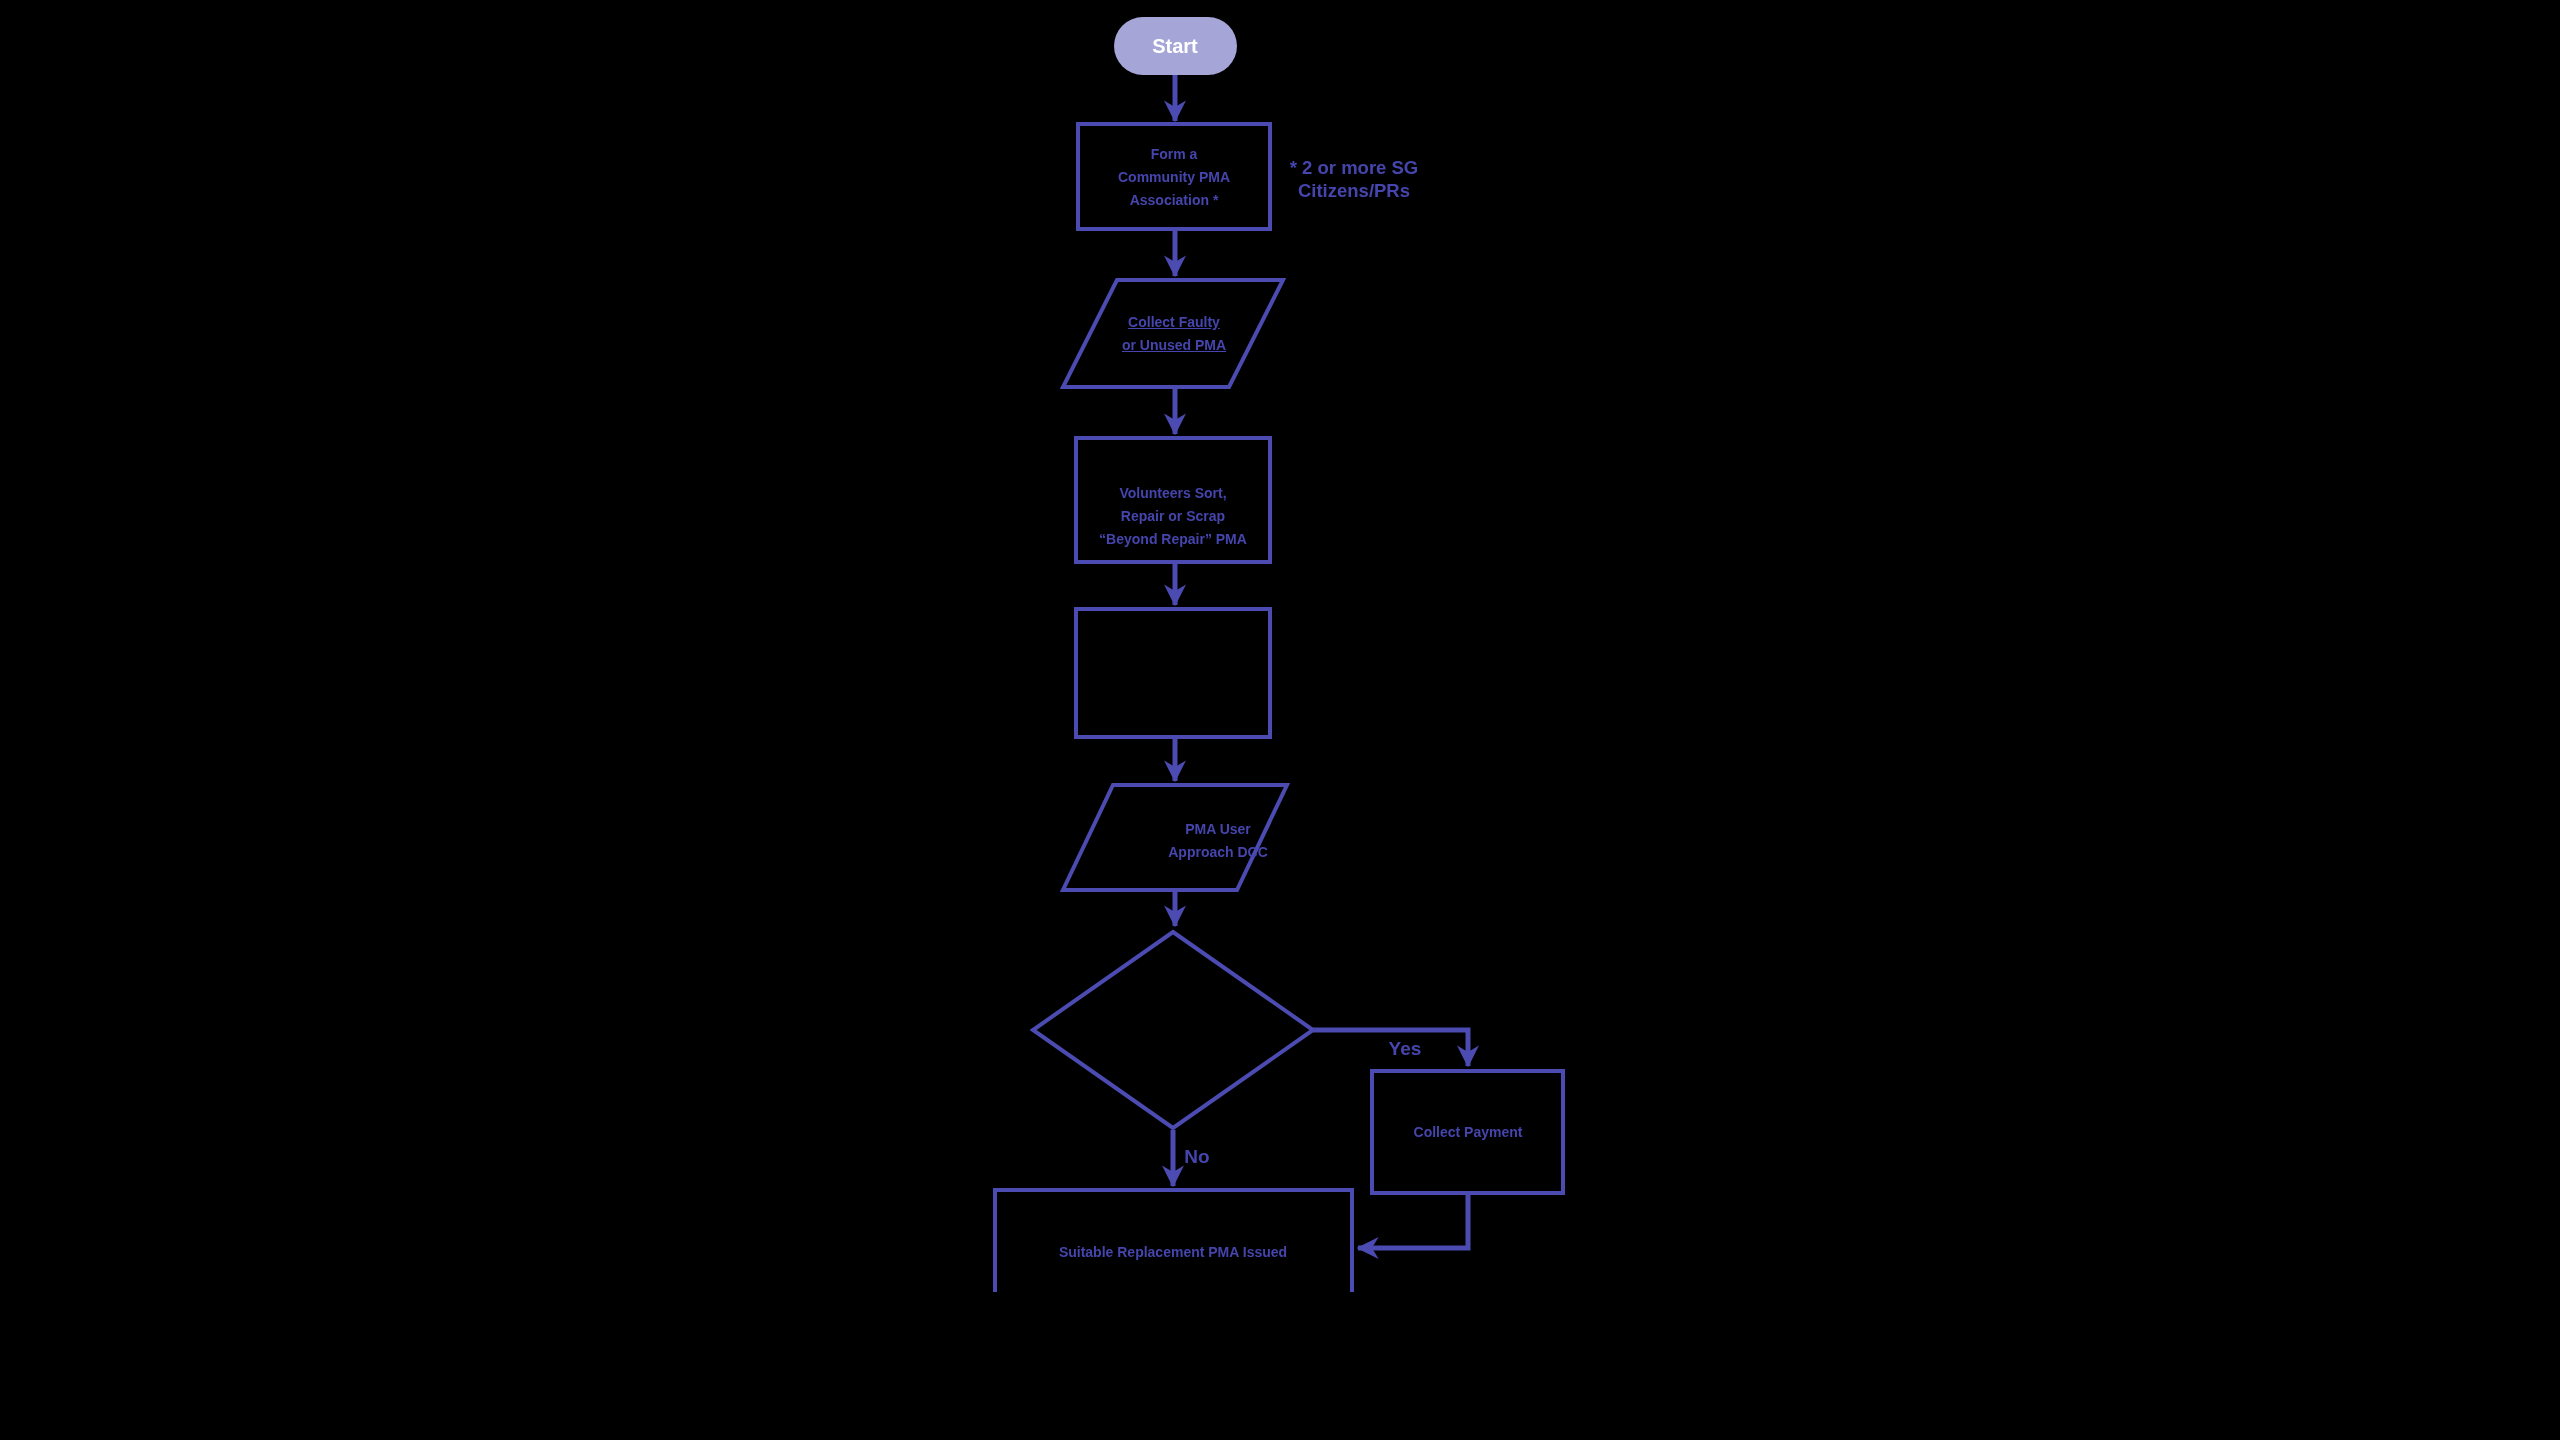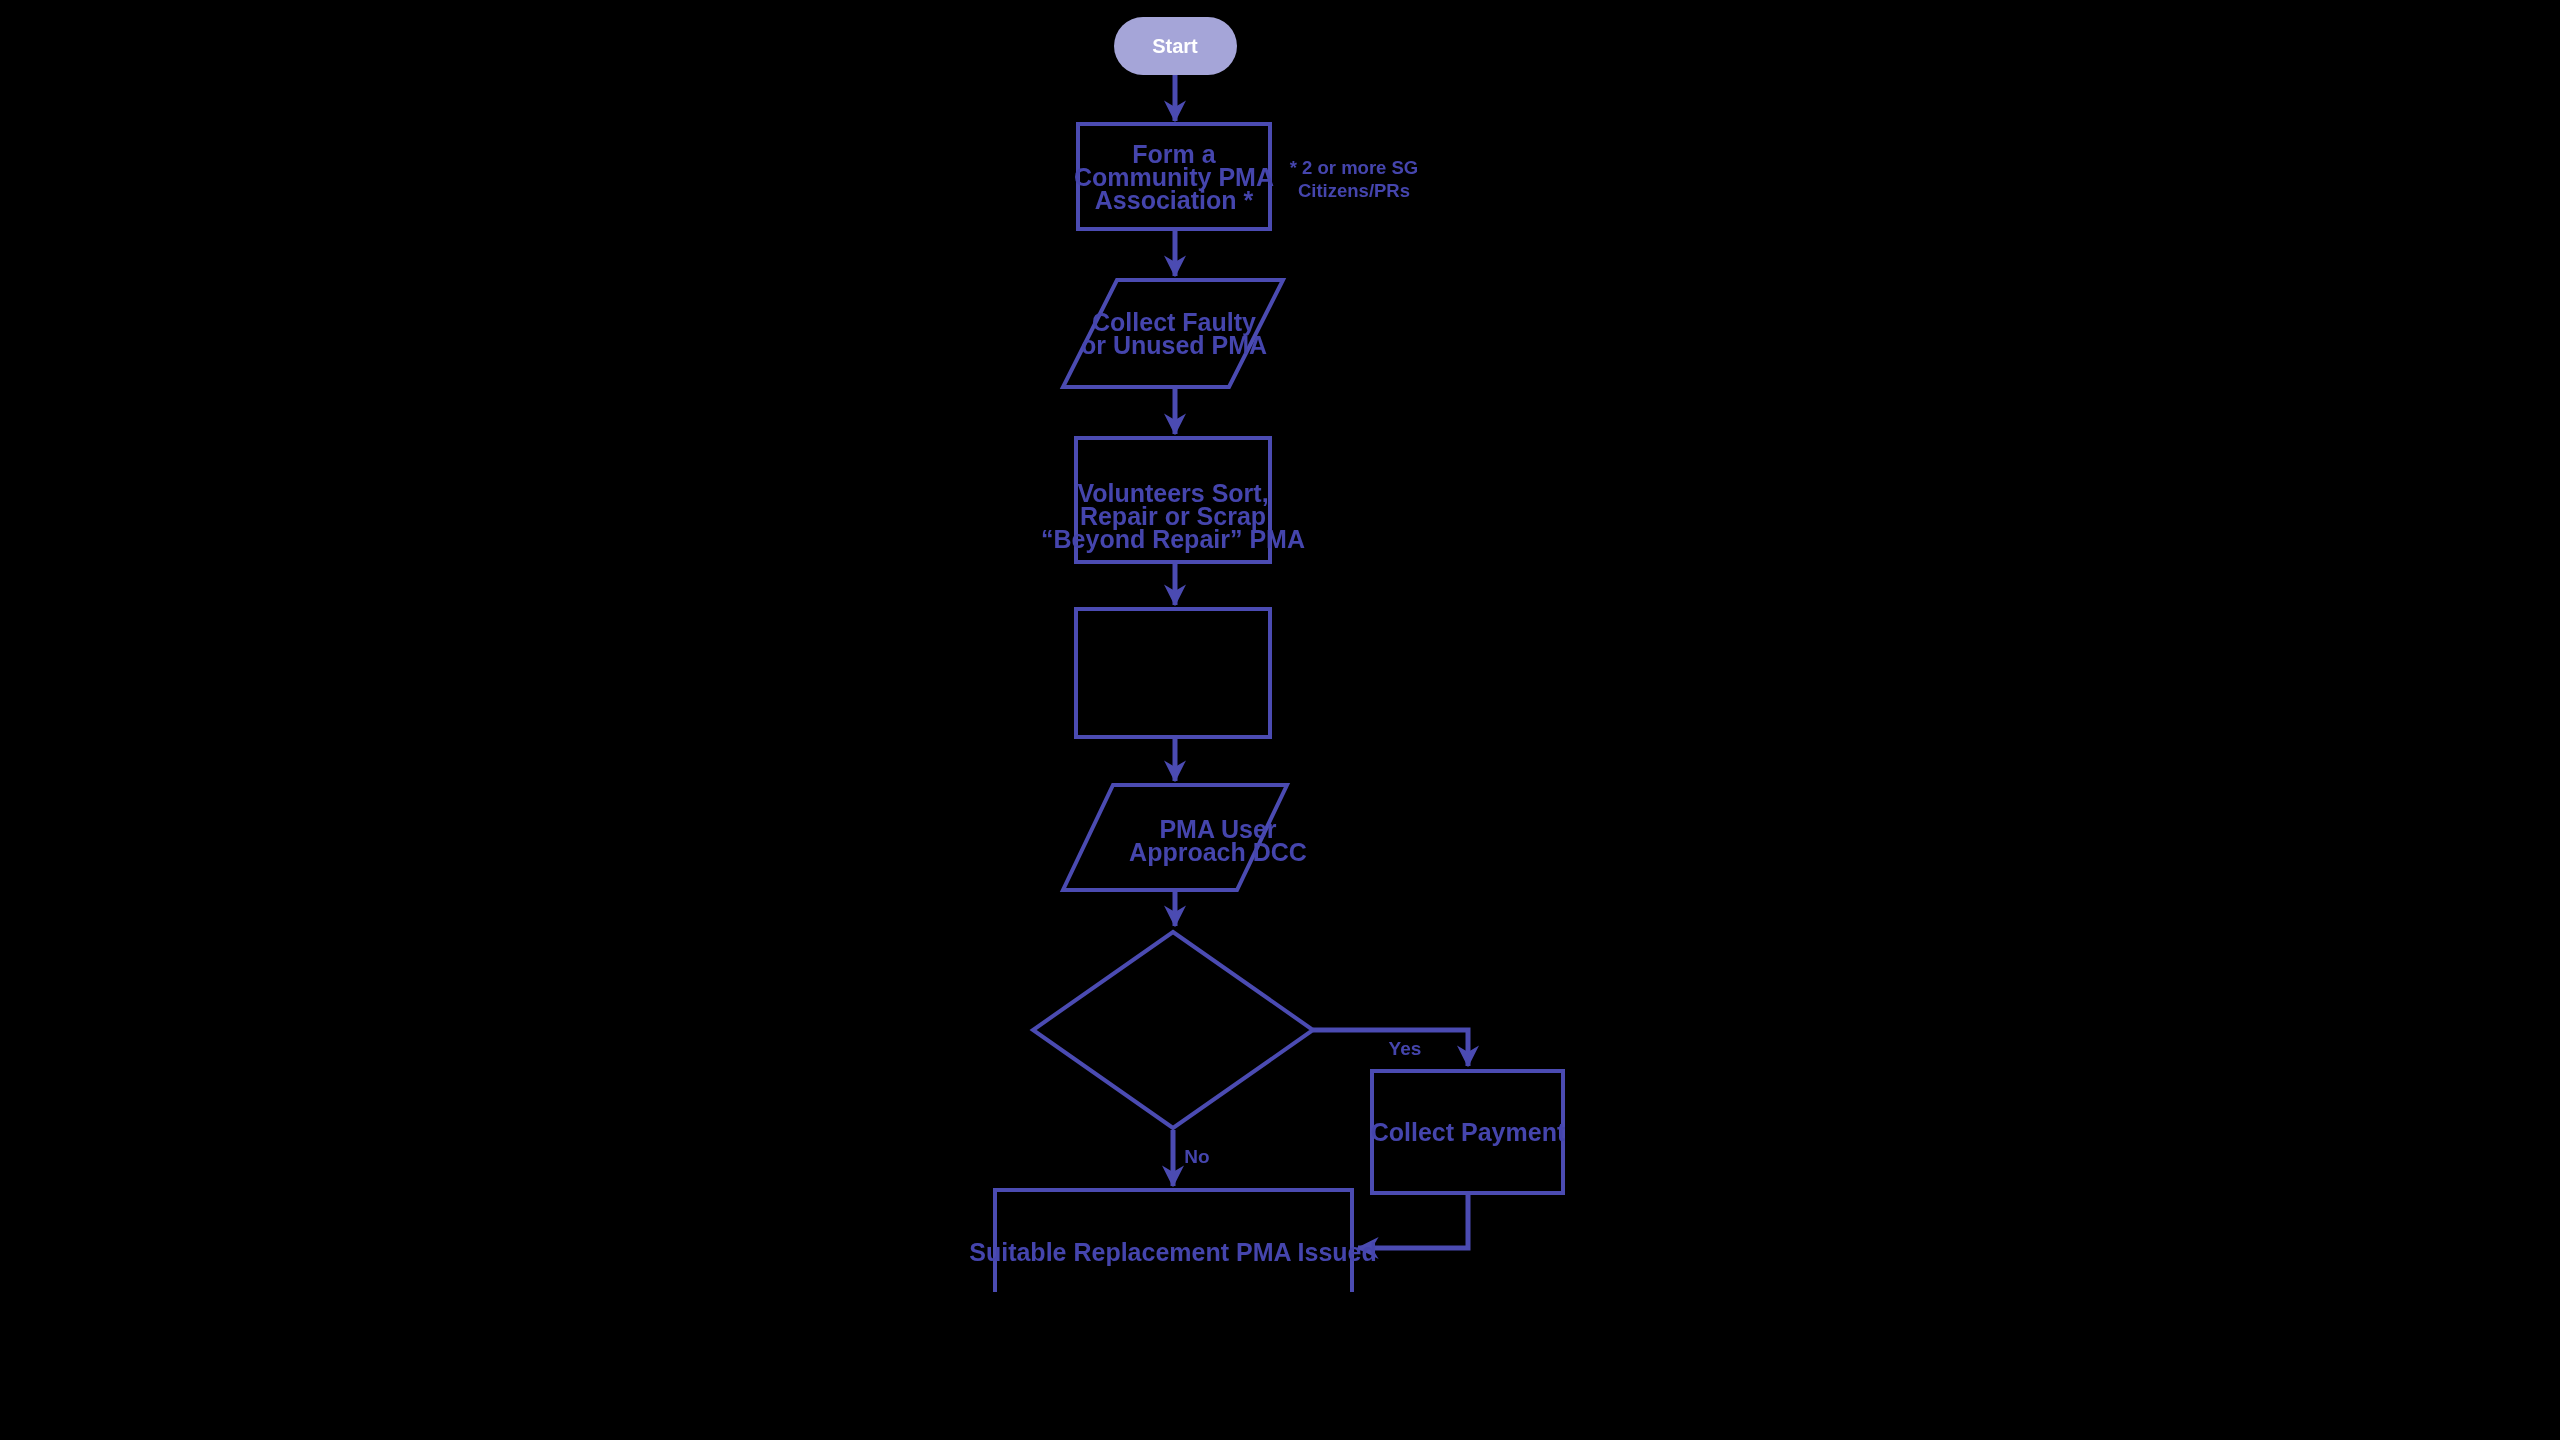--- a/index.html
+++ b/index.html
@@ -4,21 +4,21 @@
 <style>
   html,body{margin:0;padding:0;background:#000;}
   .stage{position:relative;width:2560px;height:1292px;background:var(--background,#000);overflow:hidden;
          font-family:"Liberation Sans",sans-serif;padding-left:20px;}
   .stage svg{position:absolute;left:0;top:0;}
   .shape{fill:none;stroke:var(--stroke,#4B4BB2);stroke-width:4;}
   .terminal-shape{fill:var(--terminal_fill,#A5A5D8);stroke:none;}
   .edge{fill:none;stroke:var(--stroke,#4B4BB2);stroke-width:5;marker-end:url(#arrowhead);}
   .arrowhead-glyph{fill:var(--stroke,#4B4BB2);}
   .lbl{position:absolute;transform:translate(-50%,-50%);color:var(--text,#4545AD);
-       font-weight:700;font-size:25px;line-height:23px;white-space:pre-line;text-align:center;}
+       font-weight:700;font-size:14px;line-height:23px;white-space:pre-line;text-align:center;}
   .lbl-terminal{color:var(--terminal_text,#fff);font-size:20px;}
   .lbl-note{font-size:18.5px;}
   .lbl-edge{font-size:19px;}
 </style>
 </head>
 <body style="background: rgb(0, 0, 0);">
 
 <div class="stage">
 
   <svg width="2560" height="1440" viewBox="0 0 2560 1440">
@@ -50,21 +50,21 @@
     <rect class="shape" x="995" y="1190" width="357" height="123"></rect>
     <rect class="terminal-shape" x="1115" y="1365" width="118" height="57" rx="28"></rect>
   </svg>
 
   <div class="lbl lbl-terminal" style="left:1175px;top:46px;">Start</div>
   <div class="lbl" style="left:1174px;top:177px;">Form a
 Community PMA
 Association *</div>
   <div class="lbl lbl-note" style="left:1354px;top:179px;">* 2 or more SG
 Citizens/PRs</div>
-  <div class="lbl" style="left:1174px;top:334px;">Collect Faulty
+  <div class="lbl" style="left:1174px;top:334px;text-decoration:underline;">Collect Faulty
 or Unused PMA</div>
   <div class="lbl" style="left:1173px;top:516px;">Volunteers Sort,
 Repair or Scrap
 “Beyond Repair” PMA</div>
   <div class="lbl" style="left:1218px;top:841px;">PMA User
 Approach DCC</div>
   <div class="lbl lbl-edge" style="left:1405px;top:1048px;">Yes</div>
   <div class="lbl" style="left:1468px;top:1132px;">Collect Payment</div>
   <div class="lbl lbl-edge" style="left:1197px;top:1156px;">No</div>
   <div class="lbl" style="left:1173px;top:1252px;">Suitable Replacement PMA Issued</div>

